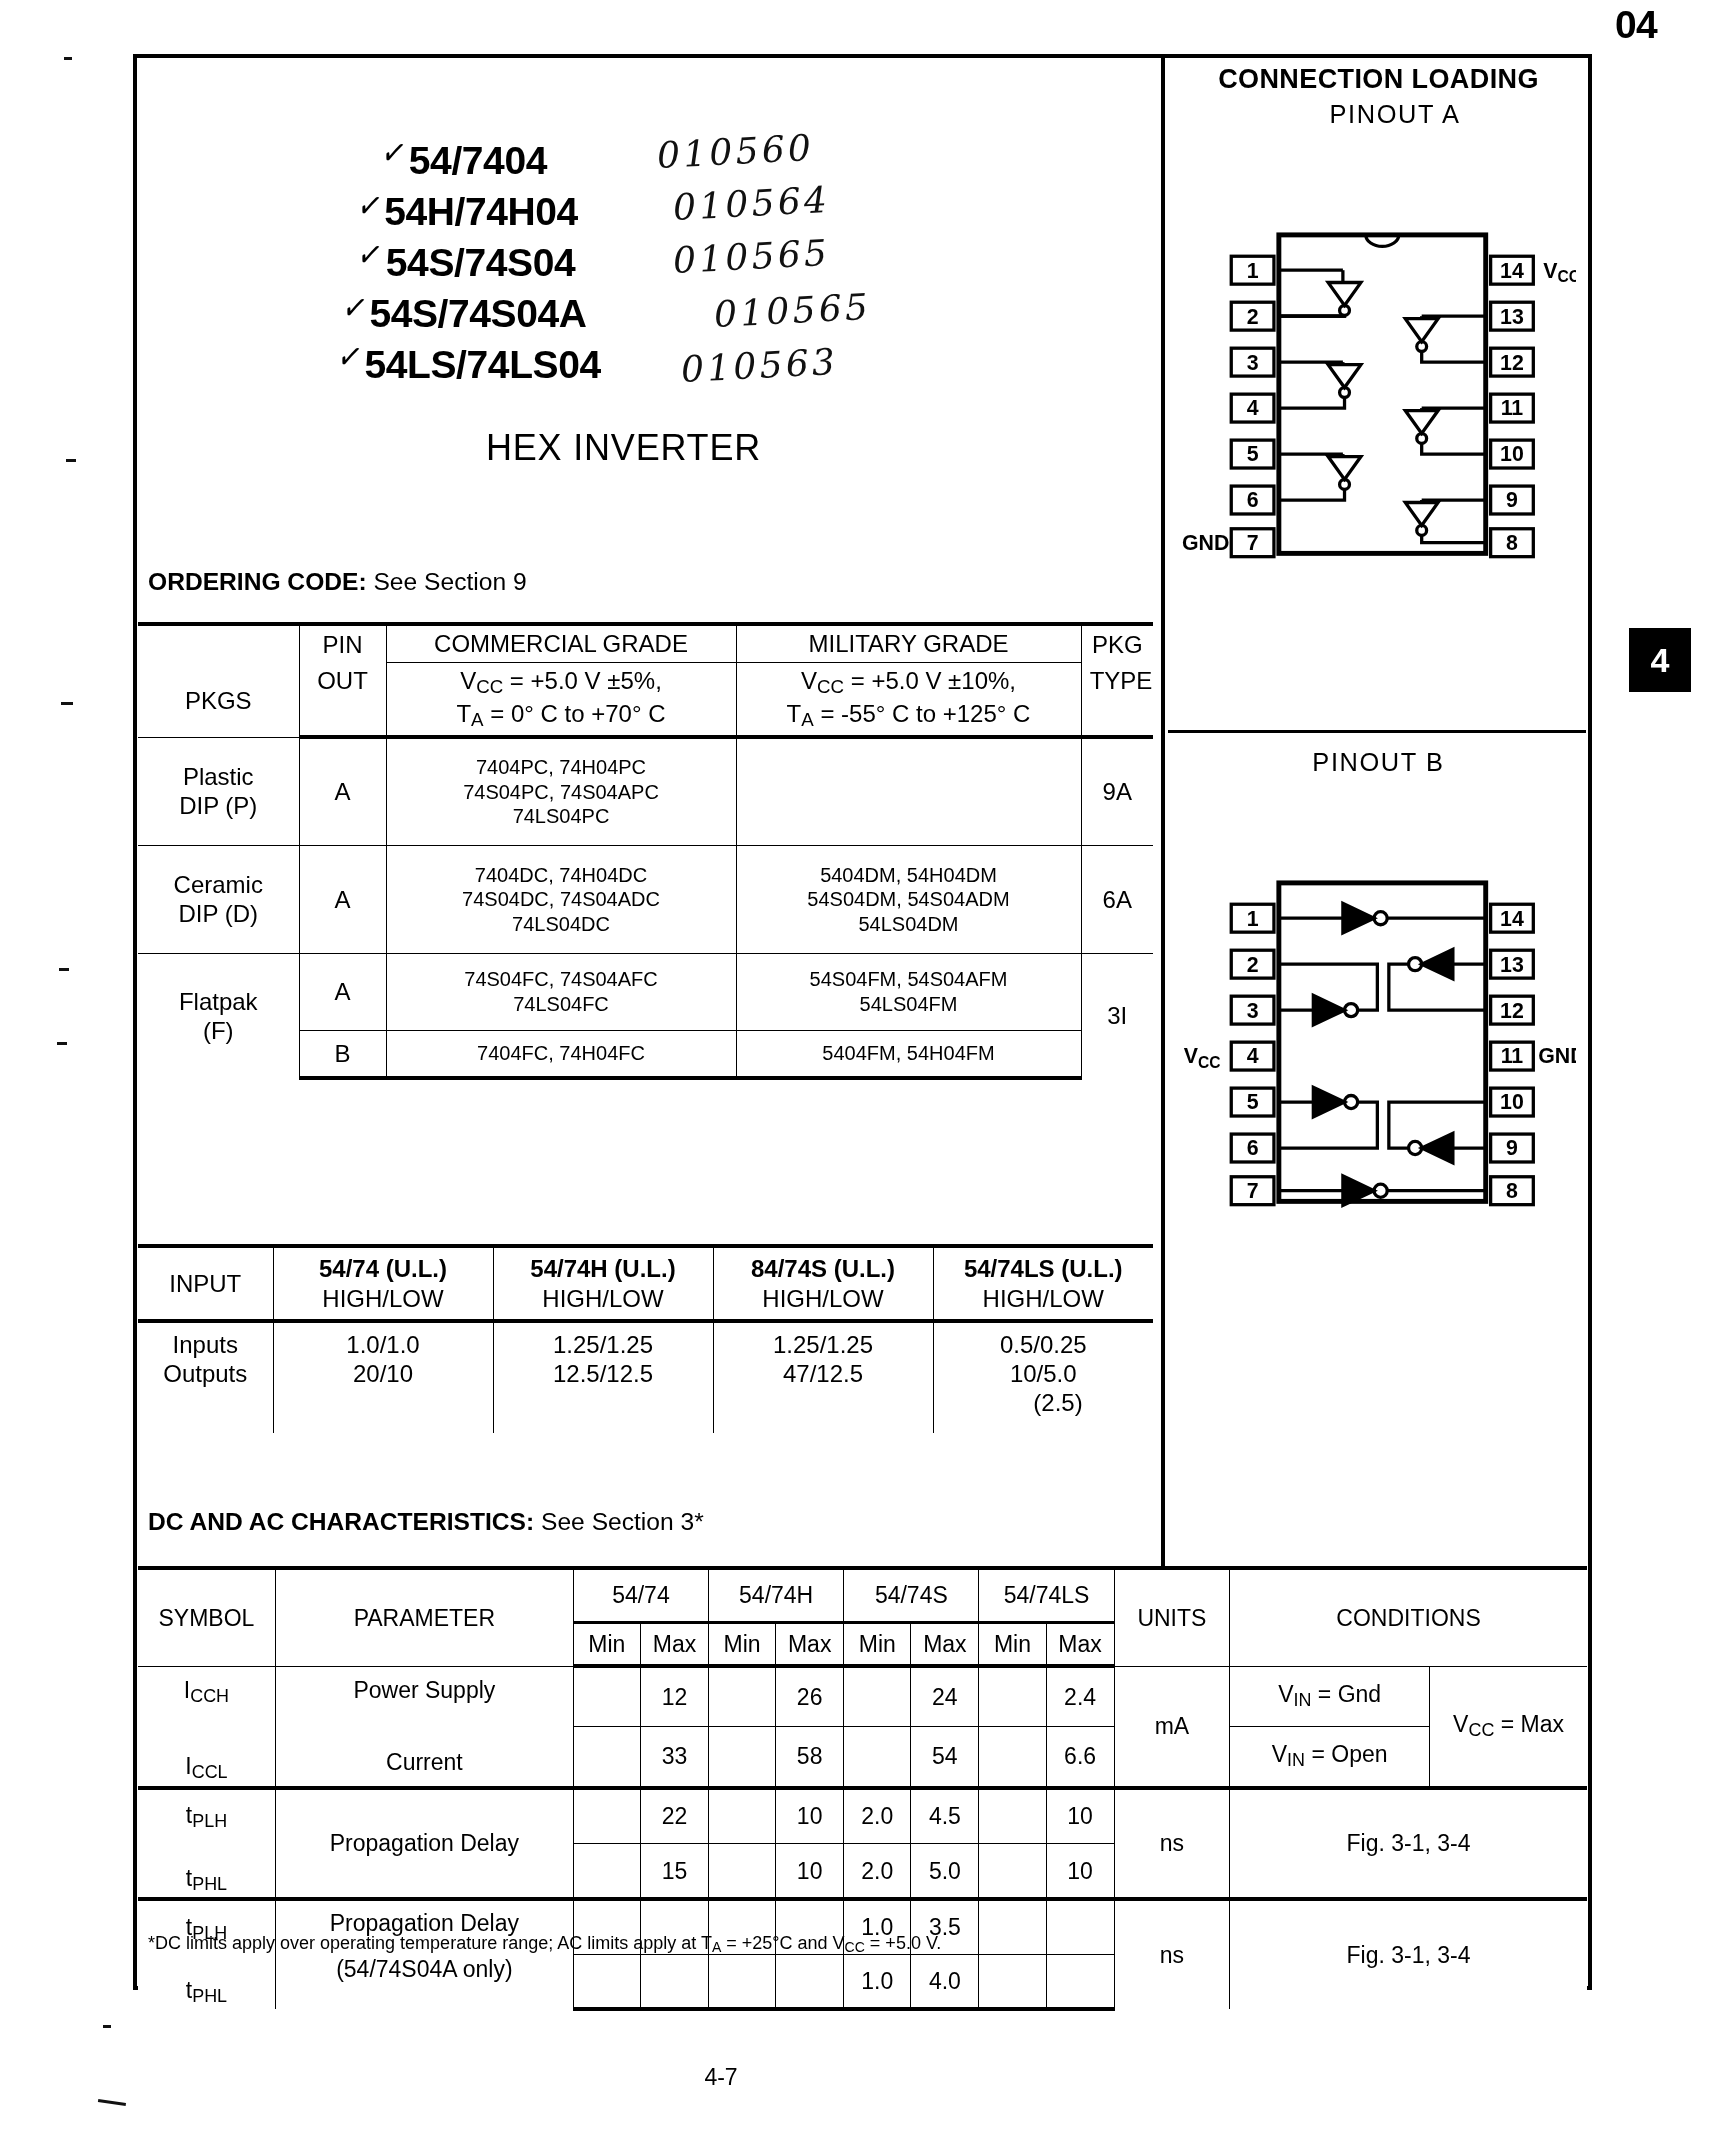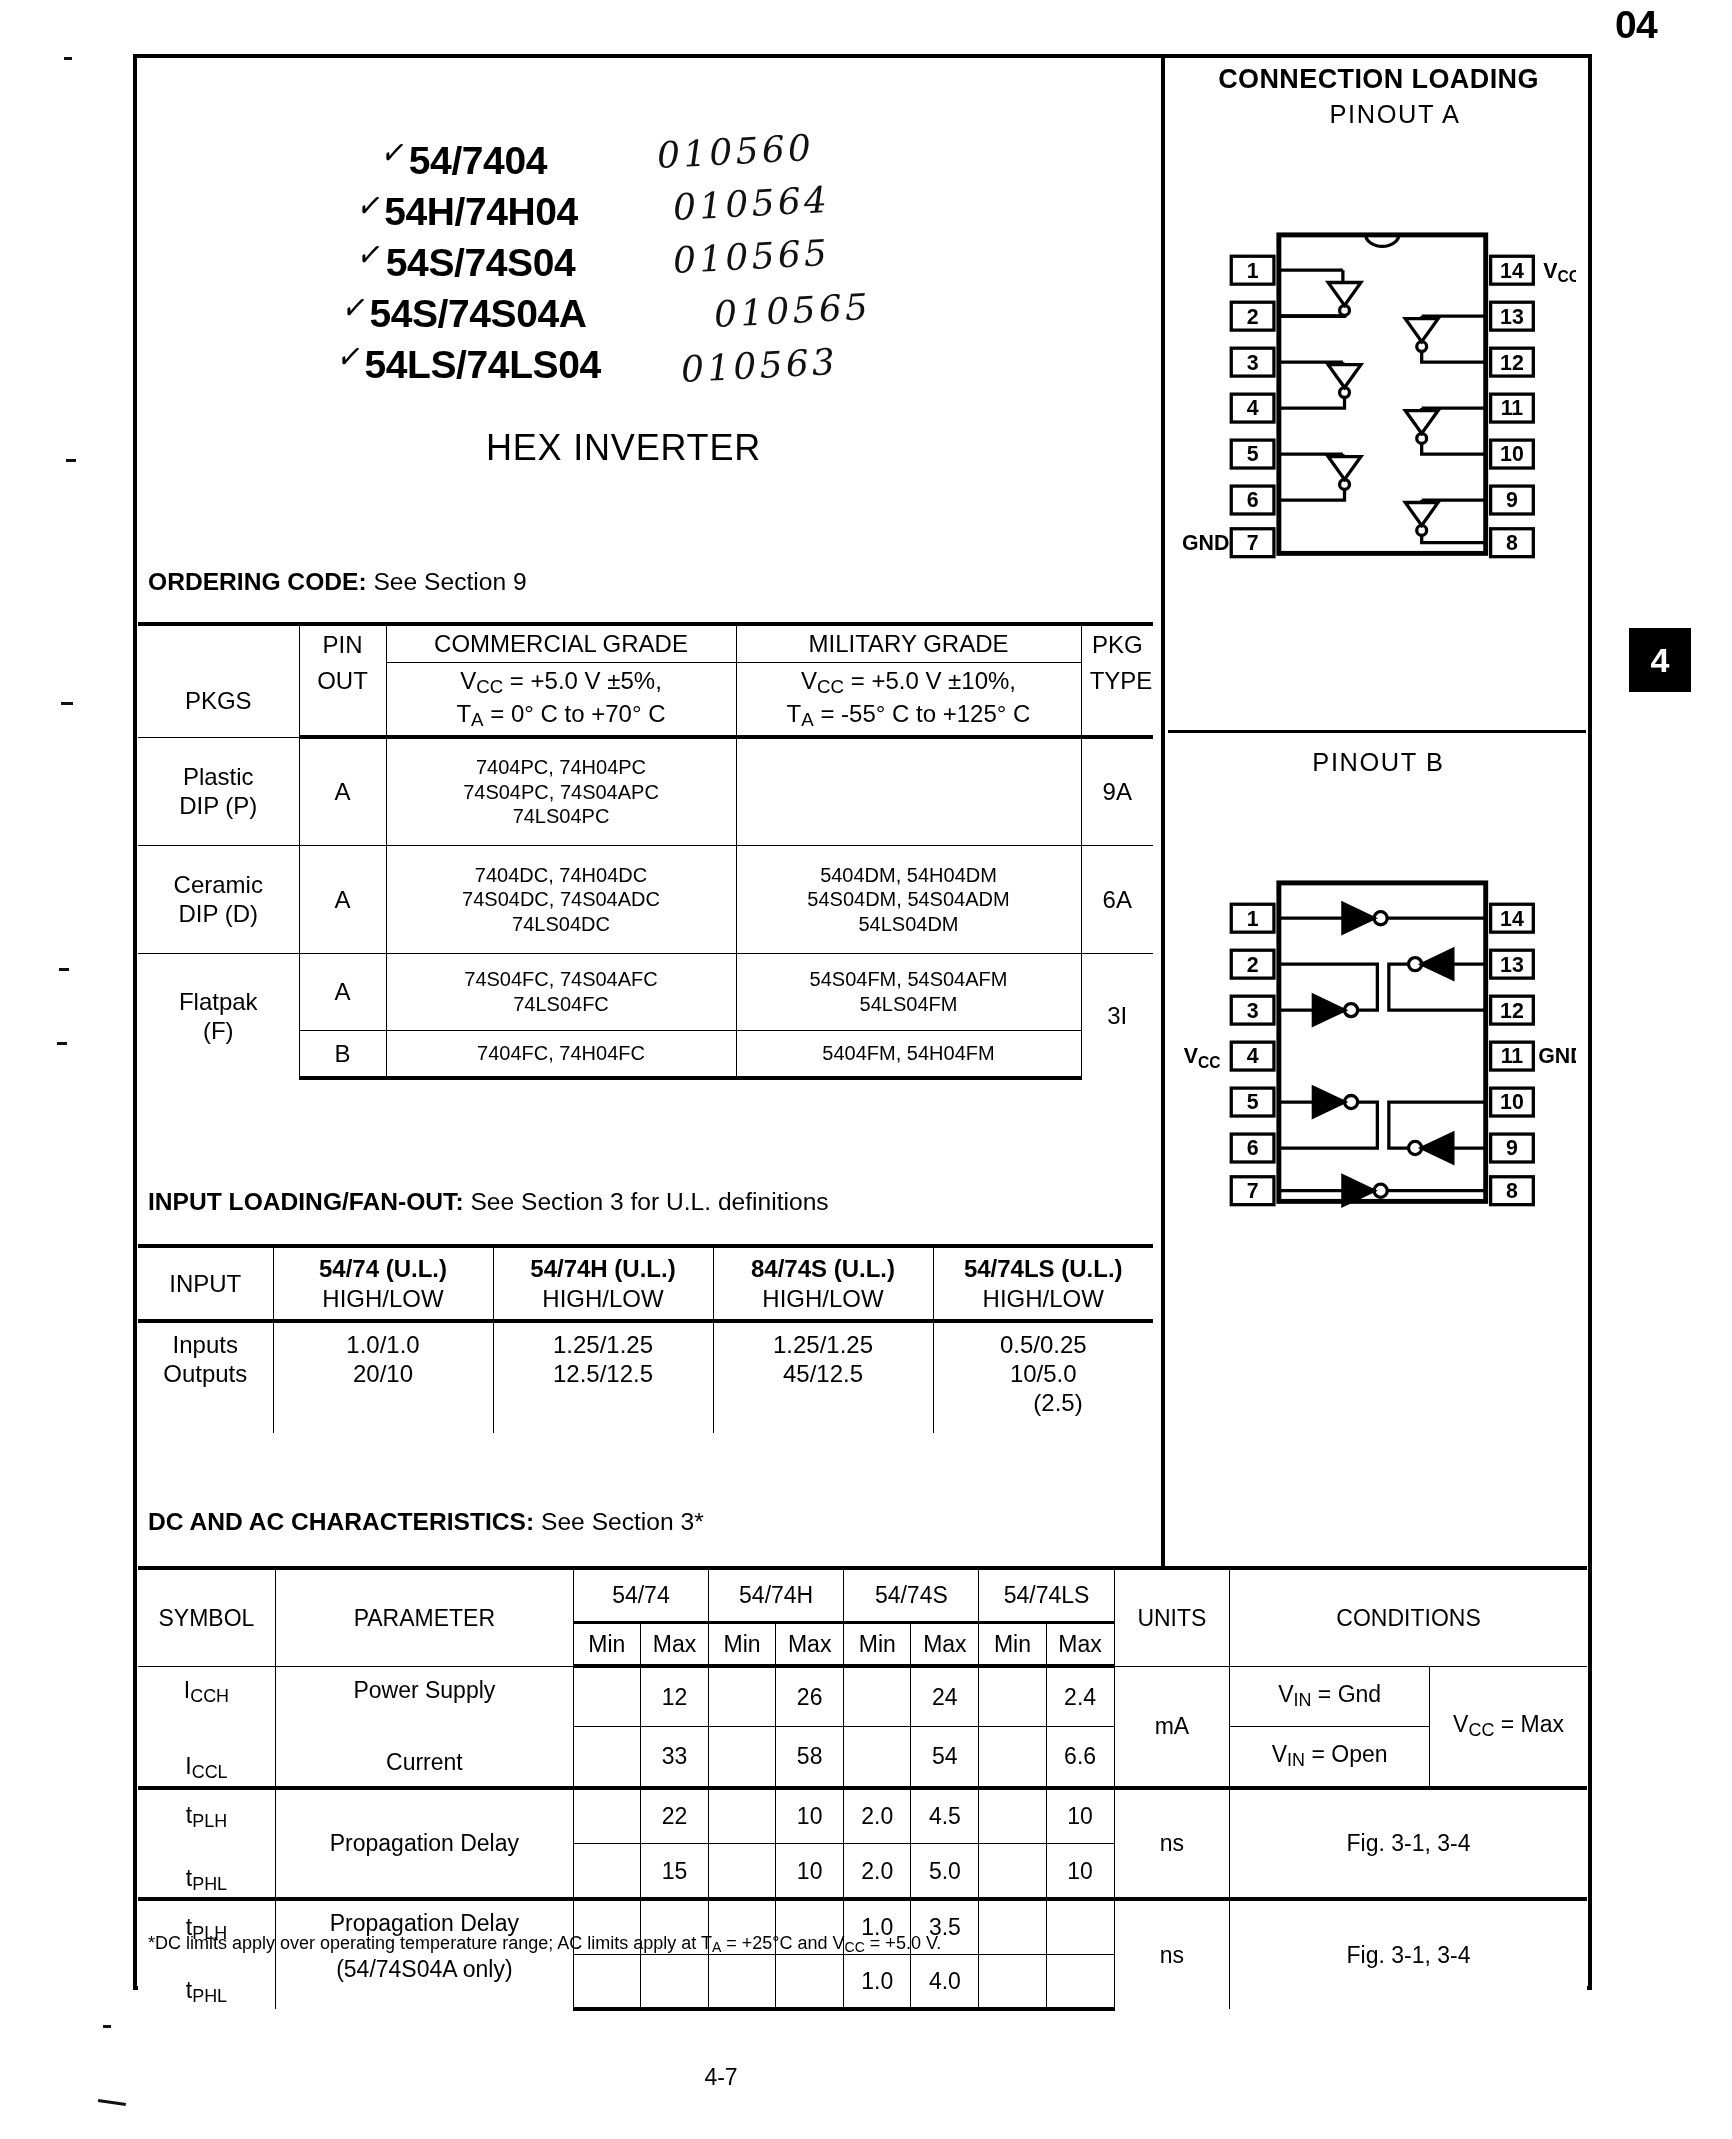--- a/index.html
+++ b/index.html
@@ -241,23 +241,20 @@
         <td class="nb-r nb-b" rowspan="2">3I</td>
       </tr>
       <tr style="height:48px">
         <td class="thick-bot">B</td>
         <td class="ord-list thick-bot">7404FC, 74H04FC</td>
         <td class="ord-list thick-bot">5404FM, 54H04FM</td>
       </tr>
     </tbody>
   </table>
 
-  <div class="sec-head" style="left:148px;top:1188px;">
-    <b>INPUT LOADING/FAN-OUT:</b><span> See Section 3 for U.L. definitions</span>
-  </div>
 
   <table class="dt" id="tbl-fanout">
     <colgroup>
       <col style="width:135px">
         <col style="width:220px">
       <col style="width:220px">
         <col style="width:220px">
         <col style="width:220px">
     </colgroup>
     <tbody>
@@ -288,21 +285,21 @@
         <td class="nb-b" style="vertical-align:top;padding-top:6.6px;">
           <div>1.0/1.0</div>
           <div>20/10</div>
         </td>
         <td class="nb-b" style="vertical-align:top;padding-top:6.6px;">
           <div>1.25/1.25</div>
           <div>12.5/12.5</div>
         </td>
         <td class="nb-b" style="vertical-align:top;padding-top:6.6px;">
           <div>1.25/1.25</div>
-          <div>45/12.5</div>
+          <div>47/12.5</div>
         </td>
         <td class="nb-r nb-b" style="vertical-align:top;padding-top:6.6px;">
           <div>0.5/0.25</div>
           <div>10/5.0</div>
           <div style="padding-left:29.5px">(2.5)</div>
         </td>
       </tr>
     </tbody>
   </table>
 

